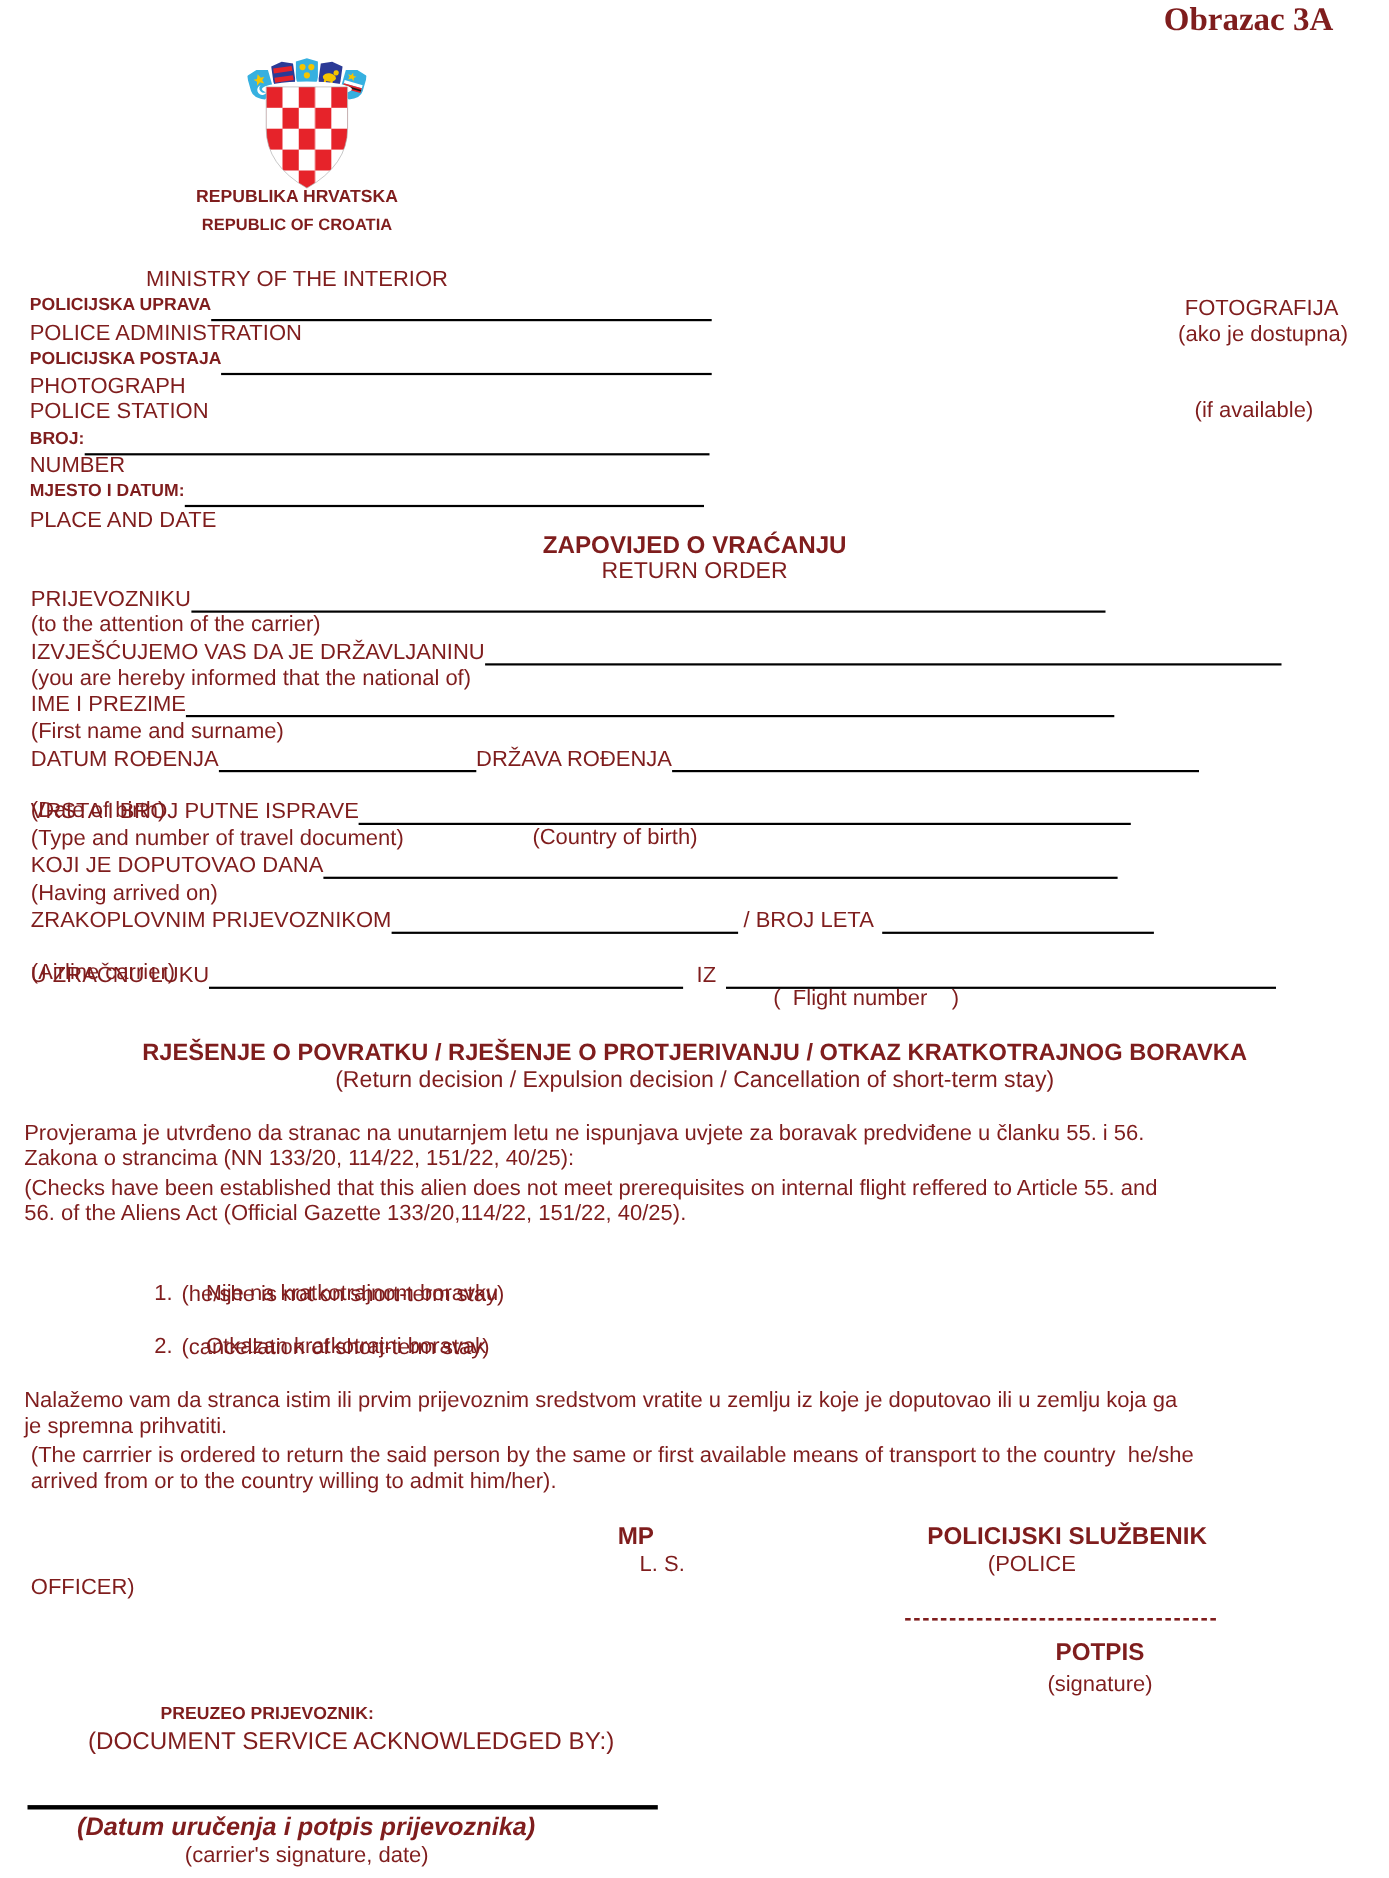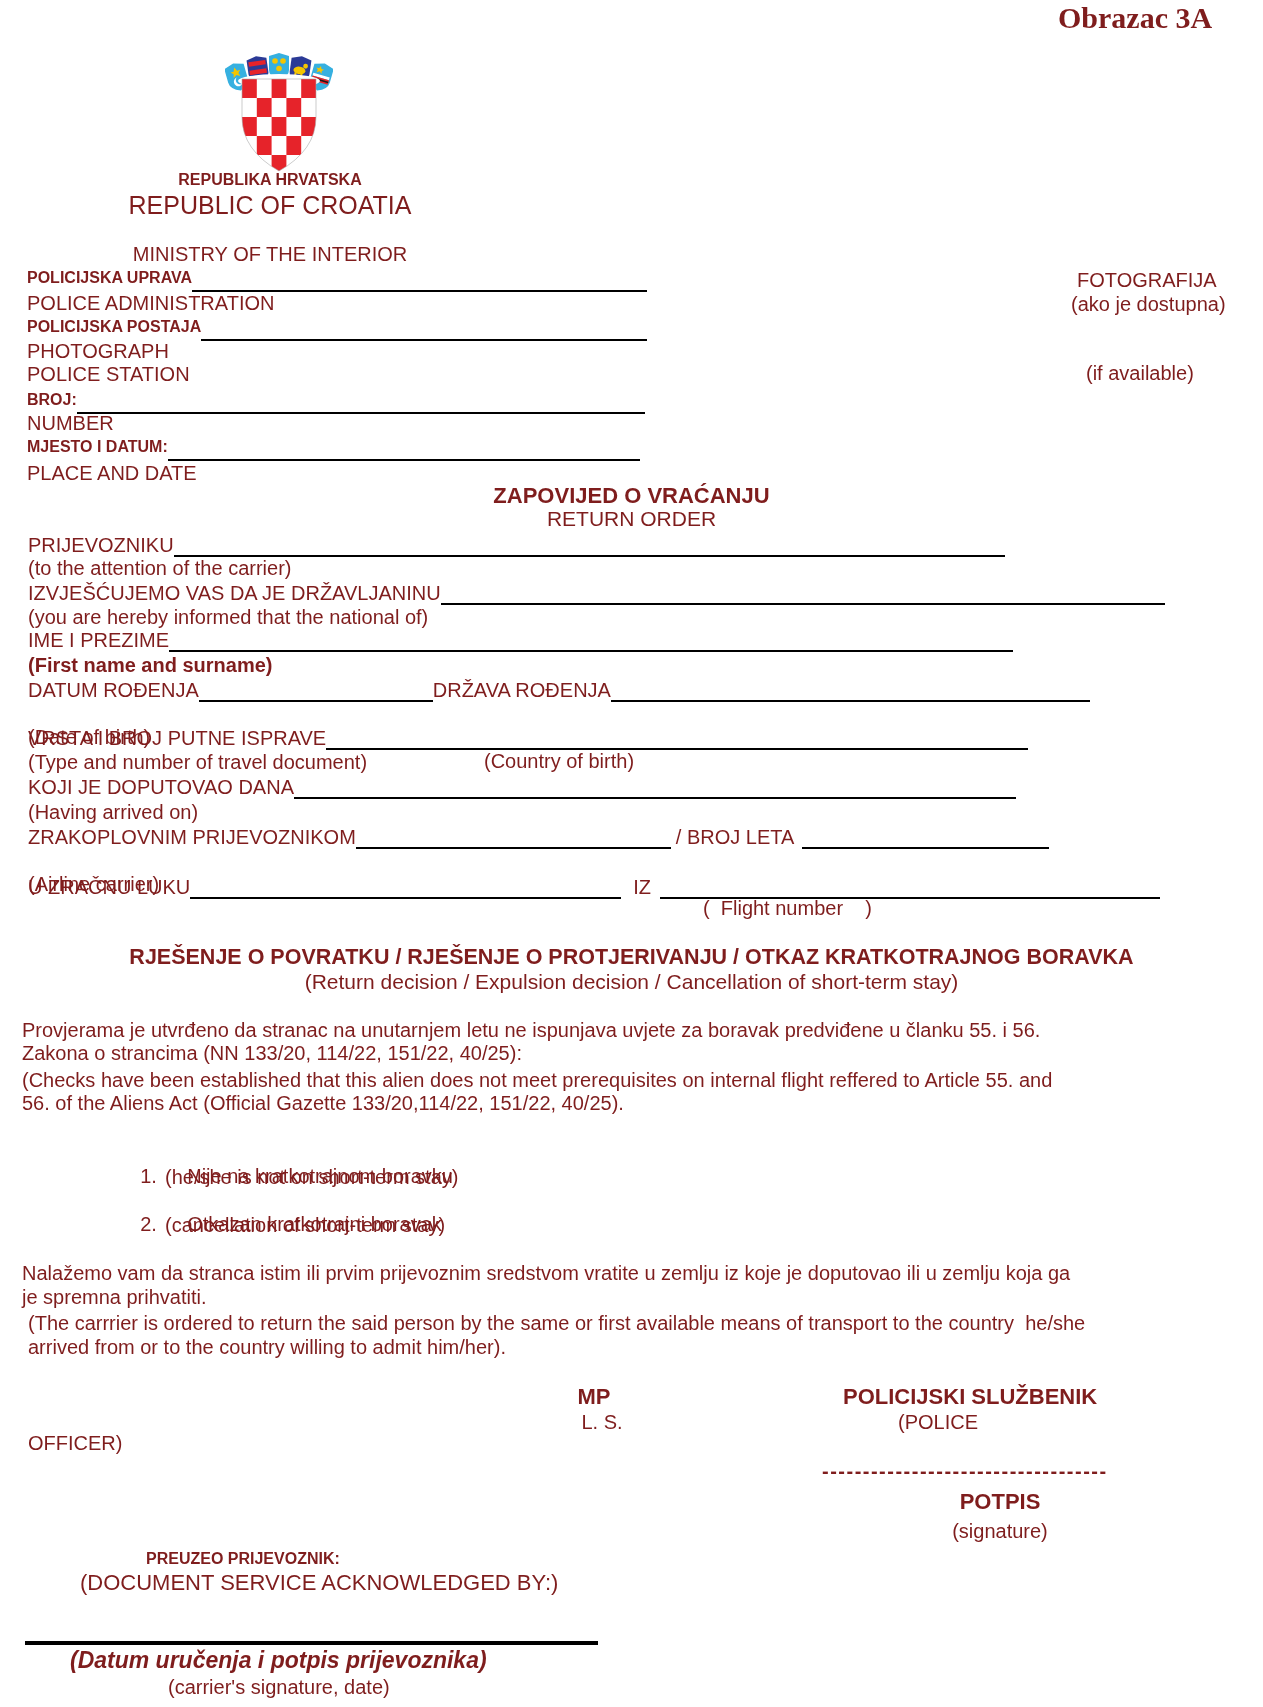--- a/index.html
+++ b/index.html
@@ -75,21 +75,21 @@
         <rect x="1.5" y="16.5" width="17" height="1.6" fill="#1a1a1a"></rect>
       </g>
 
       <ellipse cx="54" cy="29" rx="41" ry="7" fill="#ffffff"></ellipse>
 
       <path d="M17,27 H91 V65 Q91,98 54,119 Q17,98 17,65 Z" fill="url(#cb)" stroke="#aaaaaa" stroke-width="0.6"></path>
     </svg>
   </div>
 
   <div class="ln hdrblk big b" style="top:166px;">REPUBLIKA HRVATSKA</div>
-  <div class="ln hdrblk" style="top:193px;font-size:25px;">REPUBLIC OF CROATIA</div>
+  <div class="ln hdrblk" style="top:193px;font-size:15px;font-weight:bold;">REPUBLIC OF CROATIA</div>
   <div class="ln hdrblk" style="top:242px;">MINISTRY OF THE INTERIOR</div>
 
   <div class="ln" style="left:1077px;top:268px;">FOTOGRAFIJA</div>
   <div class="ln" style="left:1071px;top:292px;">(ako je dostupna)</div>
   <div class="ln" style="left:1086px;top:361px;">(if available)</div>
 
   <div class="ln fillrow big" style="left:27px;top:264px;width:620px;height:28px;">
     <span class="b">POLICIJSKA UPRAVA</span><span class="fill"></span>
   </div>
   <div class="ln" style="left:27px;top:291px;">POLICE ADMINISTRATION</div>
@@ -119,21 +119,21 @@
   <div class="ln" style="left:28px;top:556px;">(to the attention of the carrier)</div>
 
   <div class="ln fillrow" style="left:28px;top:581px;width:1137px;">
     <span>IZVJEŠĆUJEMO VAS DA JE DRŽAVLJANINU</span><span class="fill"></span>
   </div>
   <div class="ln" style="left:28px;top:605px;">(you are hereby informed that the national of)</div>
 
   <div class="ln fillrow" style="left:28px;top:628px;width:985px;">
     <span>IME I PREZIME</span><span class="fill"></span>
   </div>
-  <div class="ln" style="left:28px;top:653px;font-weight:bold;">(First name and surname)</div>
+  <div class="ln" style="left:28px;top:653px;">(First name and surname)</div>
 
   <div class="ln fillrow" style="left:28px;top:678px;width:1062px;">
     <span>DATUM ROĐENJA</span><span class="fillw" style="width:234px;"></span><span>DRŽAVA ROĐENJA</span><span class="fill"></span>
   </div>
   <div class="ln" style="left:0;top:701px;width:100%;">
     <span class="abs" style="left:28px;">(Date of birth)</span>
     <span class="abs" style="left:484px;">(Country of birth)</span>
   </div>
 
   <div class="ln fillrow" style="left:28px;top:726px;width:1000px;">
@@ -173,21 +173,21 @@
   <div class="ln" style="left:118px;top:1188px;">
     <span class="num">2.</span><span>Otkazan kratkotrajni boravak</span>
   </div>
   <div class="ln" style="left:165px;top:1213px;">(cancellation of short-term stay)</div>
 
   <div class="ln" style="left:22px;top:1261px;">Nalažemo vam da stranca istim ili prvim prijevoznim sredstvom vratite u zemlju iz koje je doputovao ili u zemlju koja ga</div>
   <div class="ln" style="left:22px;top:1285px;">je spremna prihvatiti.</div>
   <div class="ln" style="left:28px;top:1311px;">(The carrrier is ordered to return the said person by the same or first available means of transport to the country  he/she</div>
   <div class="ln" style="left:28px;top:1335px;">arrived from or to the country willing to admit him/her).</div>
 
-  <div class="ln h" style="left:542px;top:1384px;width:104px;text-align:center;">MP</div>
+  <div class="ln h" style="left:526px;top:1384px;width:104px;text-align:center;">MP</div>
   <div class="ln h" style="left:843px;top:1384px;">POLICIJSKI SLUŽBENIK</div>
   <div class="ln" style="left:550px;top:1410px;width:104px;text-align:center;">L. S.</div>
   <div class="ln" style="left:898px;top:1410px;">(POLICE</div>
   <div class="ln" style="left:28px;top:1431px;">OFFICER)</div>
   <div class="ln dash" style="left:822px;top:1459px;">-----------------------------------</div>
   <div class="ln h" style="left:890px;top:1489px;width:220px;text-align:center;">POTPIS</div>
   <div class="ln" style="left:890px;top:1519px;width:220px;text-align:center;">(signature)</div>
 
   <div class="ln big b" style="left:146px;top:1545px;">PREUZEO PRIJEVOZNIK:</div>
   <div class="ln" style="left:80px;top:1571px;font-size:22px;">(DOCUMENT SERVICE ACKNOWLEDGED BY:)</div>

